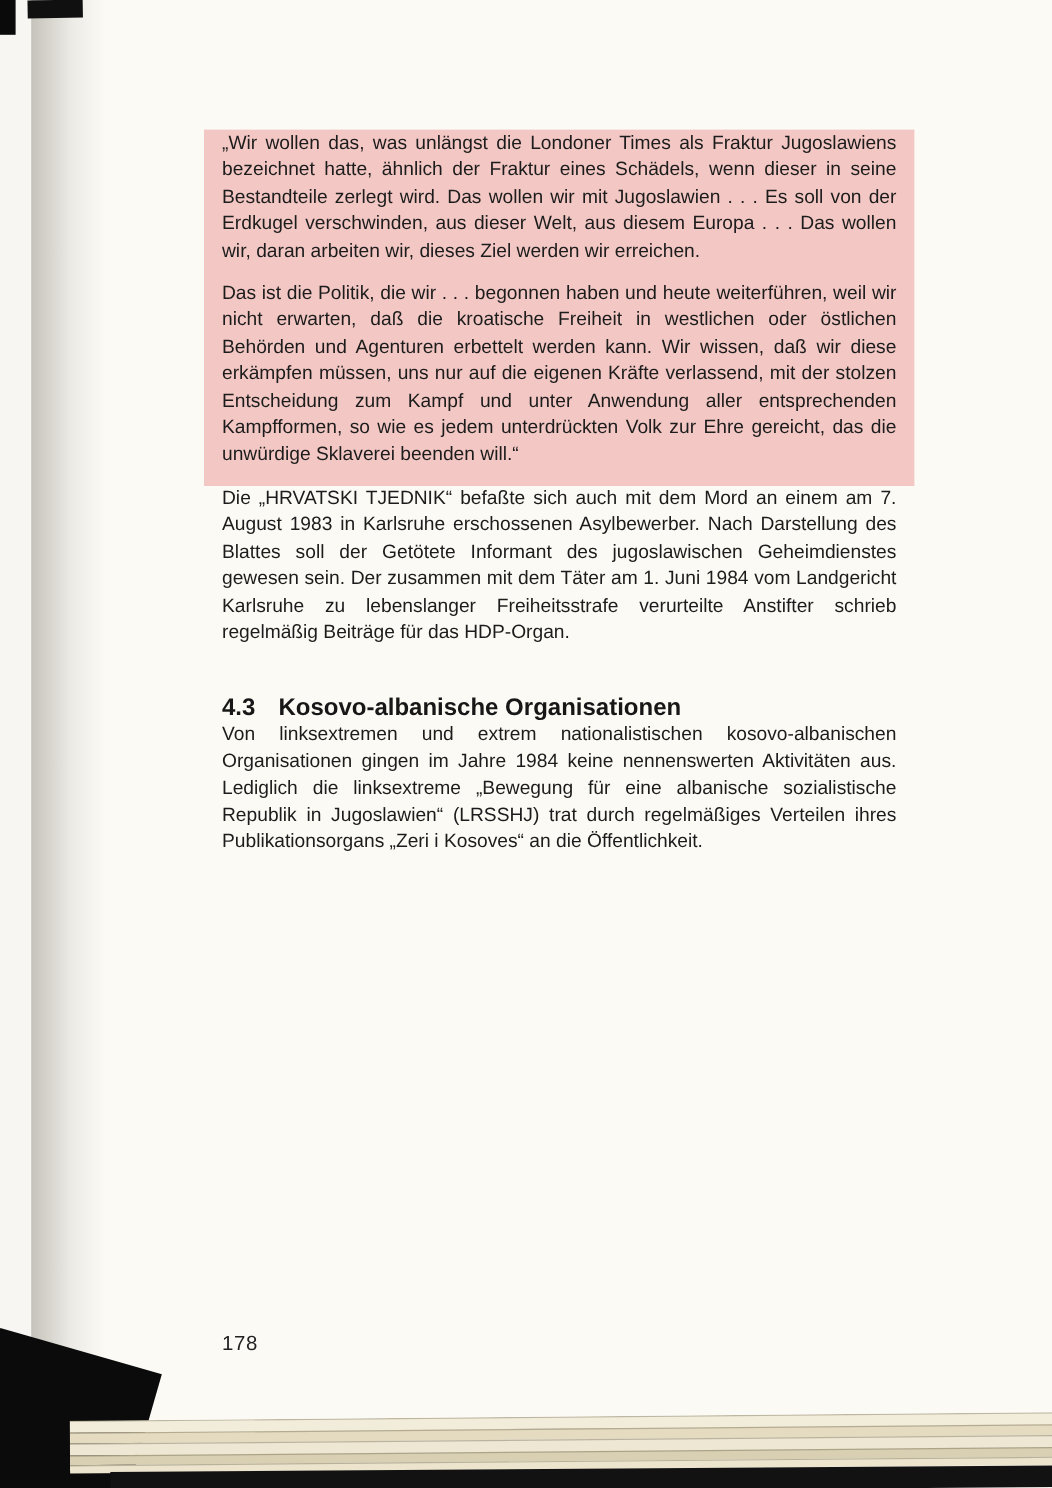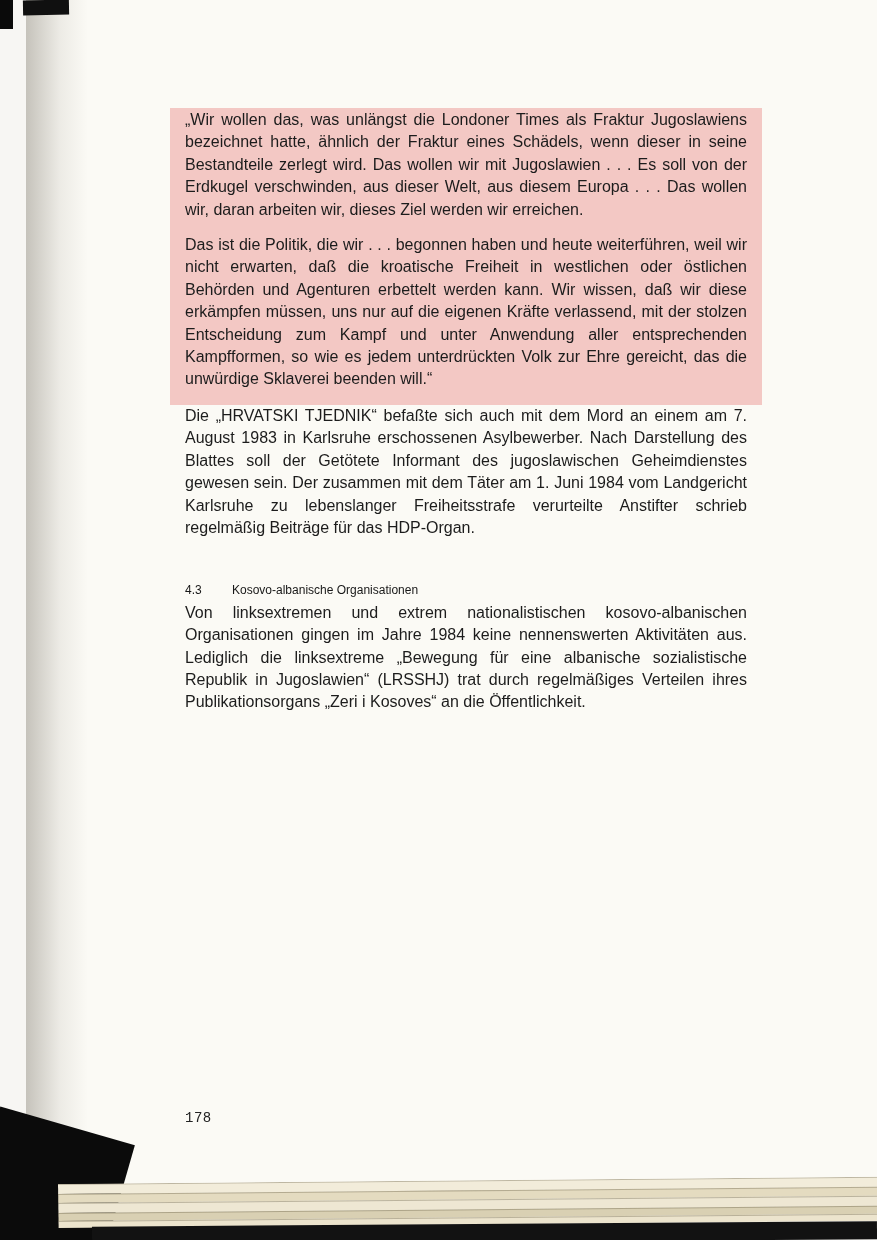--- a/index.html
+++ b/index.html
@@ -76,36 +76,35 @@
     background: #f3c8c4;
     margin: 26px -15px 0 -15px;
     padding: 1px 15px 14px 15px;
   }
   .quote-box p + p { margin-top: 13px; }
 
   .para-mord { margin-top: 26px; }
 
   .heading {
     margin: 40px 0 0 0;
-    font-size: 12px;
-    font-weight: normal;
+    font-size: 20px;
+    font-weight: bold;
     color: #171717;
     text-align: left;
   }
   .heading .num { display: inline-block; width: 47px; }
 
   .para-kosovo { margin-top: 25px; }
 
   .bold { font-weight: normal; }
 
   .page-number {
     position: absolute; left: 185px; top: 1110px;
-    font-size: 14px; color: #222;
+    font-size: 17px; color: #222;
     letter-spacing: 0.5px;
-    font-family: Liberation Mono, monospace;
   }
 </style>
 </head>
 <body>
 
 <div class="left-white-strip"></div>
 <div class="paper"></div>
 <div class="gutter-shadow"></div>
 <div class="mark-a"></div>
 <div class="mark-b"></div>

